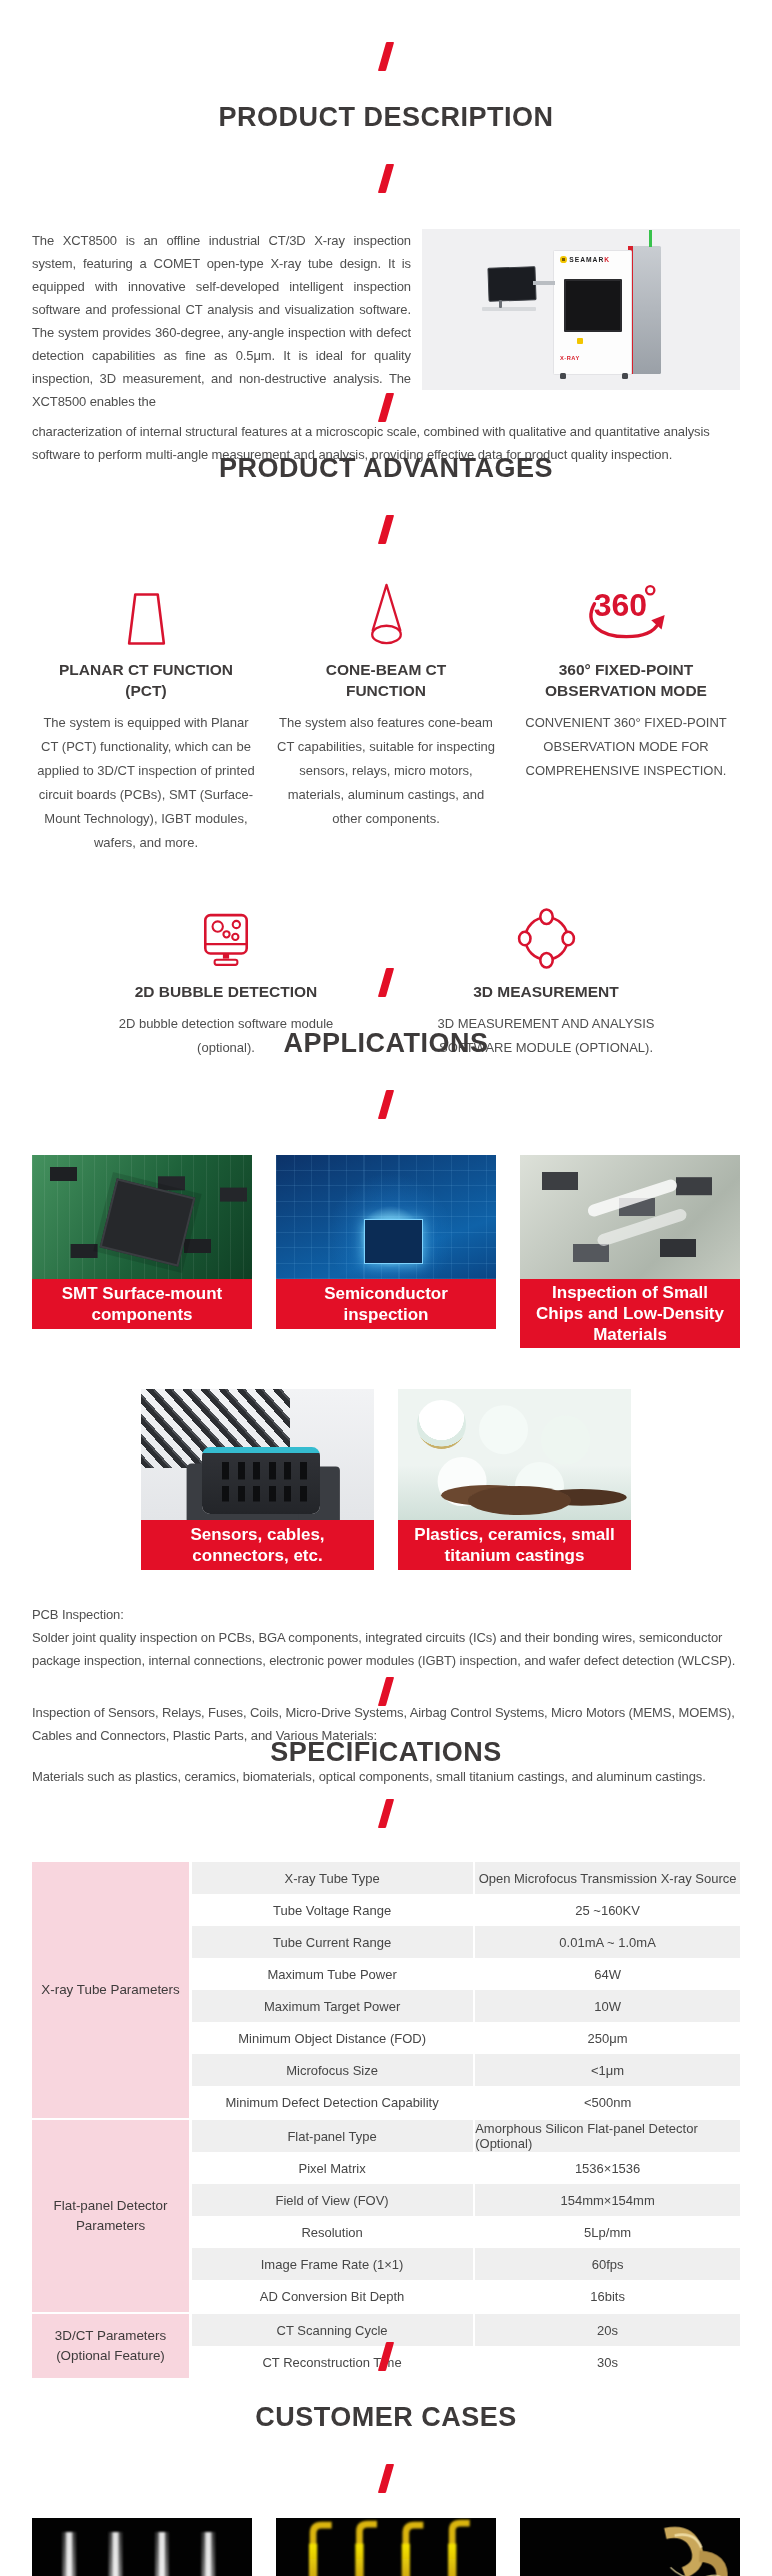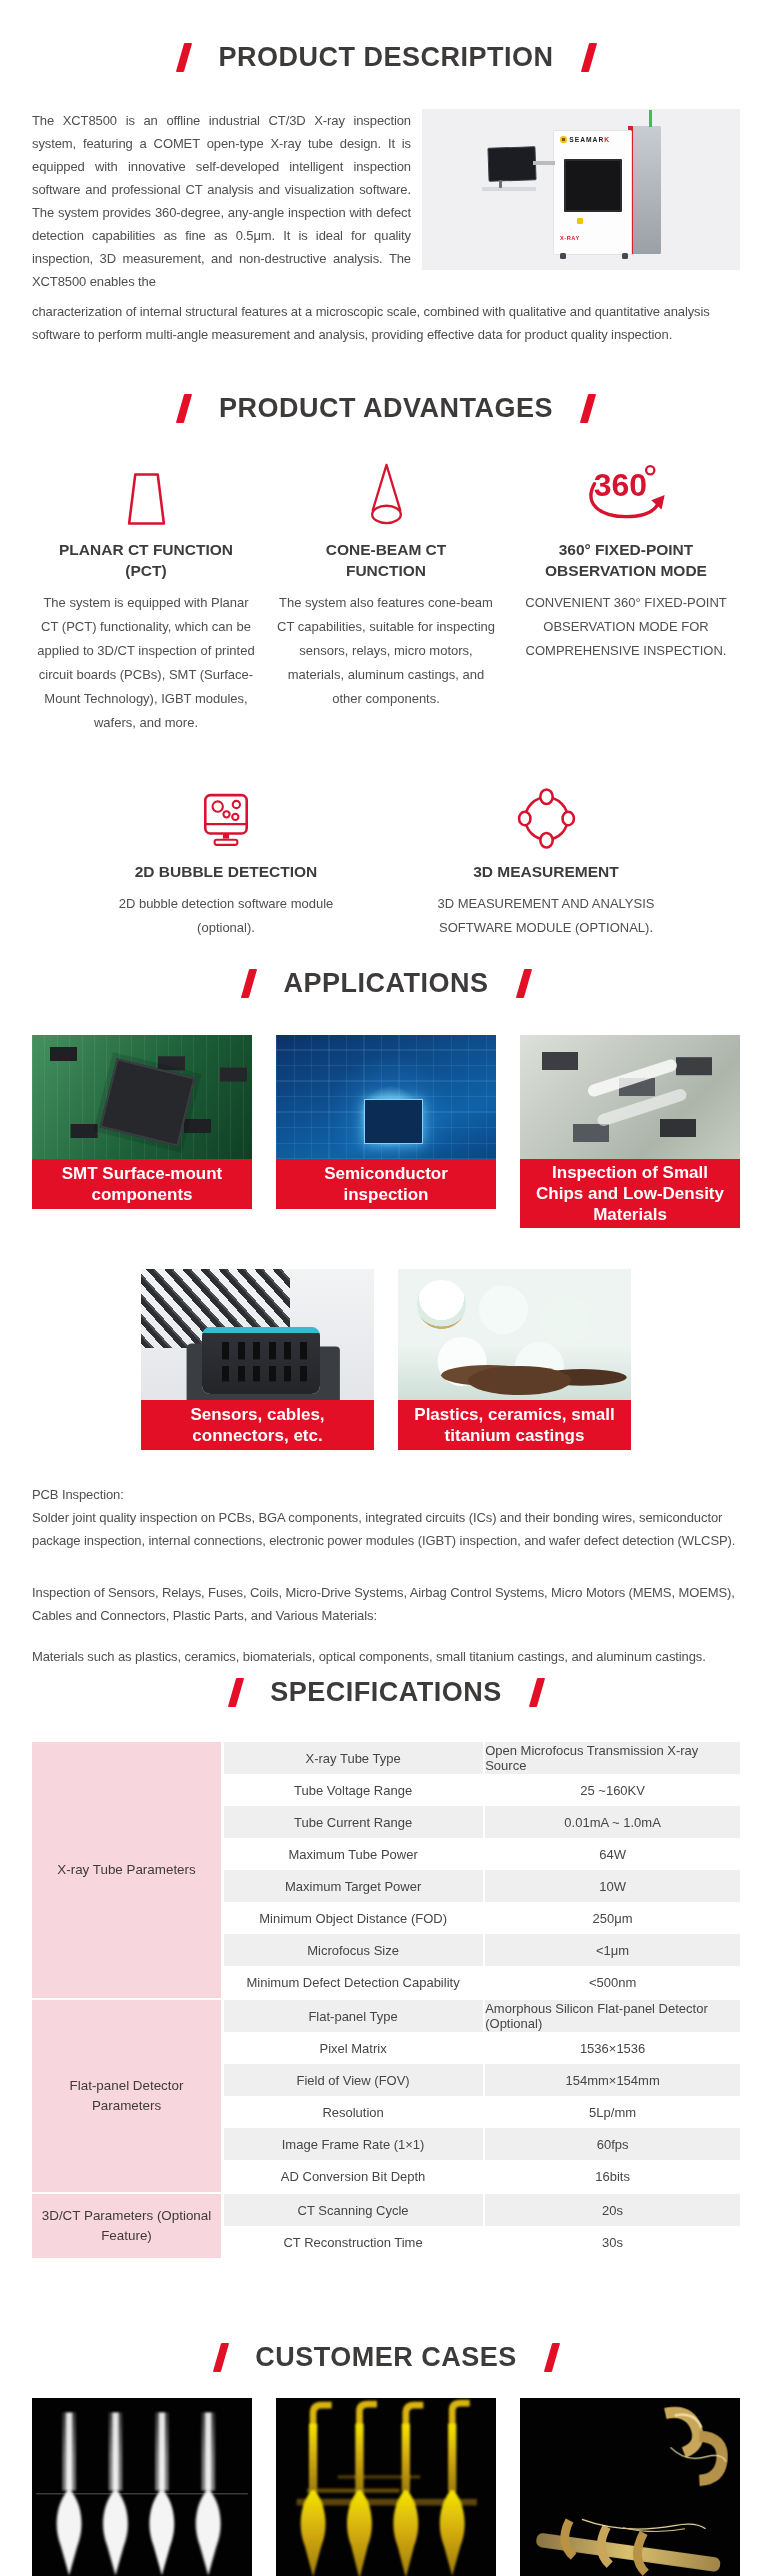--- a/index.html
+++ b/index.html
@@ -1,21 +1,21 @@
 <!DOCTYPE html>
 <html style="font-size:8.2px"><head>
 <meta charset="utf-8">
 <style>
   html,body{margin:0;padding:0;}
   body{width:773px;height:3472px;background:#fff;position:relative;overflow:hidden;
        font-family:"Liberation Sans",sans-serif;color:#4f4f4f;}
   .abs{position:absolute;left:32px;width:708px;}
 
   
-  .sec-header{display:flex;justify-content:center;align-items:center;gap:31px;}
+  .sec-header{display:flex;justify-content:center;align-items:center;gap:31px;flex-direction:column;}
   .sec-header h2{margin:0;font-size:27px;font-weight:700;color:#3d3a3a;letter-spacing:0.5px;}
   .slash{width:7.7px;height:29px;background:#e30f27;transform:skewX(-16deg);border-radius:1px;}
 
   .body-text{font-size:13px;line-height:23px;letter-spacing:-0.1px;color:#4f4f4f;margin:0;}
 
   
   #sec-desc{top:42px;}
   .desc-flex{display:flex;justify-content:space-between;margin-top:36px;}
   .desc-left{width:379px;text-align:justify;}
   .desc-cont{margin-top:7.2px;}
@@ -93,27 +93,27 @@
   .art-cer::after{content:"";position:absolute;left:30%;bottom:4%;width:103px;height:29px;border-radius:50%;
             background:#5d3d28;box-shadow:-31px -5.2px 0 -4.1px #6b4830,62px -3.1px 0 -6.2px #4e3322;}
   .app-paras{margin-top:33px;}
   .app-paras .gap{margin-top:29px;}
   .app-paras .gap-sm{margin-top:18px;}
 
   
   #sec-spec{top:1677px;}
   .spec-table{margin-top:34px;}
   .spec-group{display:flex;margin-bottom:2.1px;}
-  .spec-label{width:189px;background:#f8d6de;color:#3e3b3b;font-size:13.4px;line-height:20.6px;
+  .spec-label{width:157px;background:#f8d6de;color:#3e3b3b;font-size:13.4px;line-height:20.6px;
               display:flex;align-items:center;justify-content:center;text-align:center;
               padding:0 8.2px;box-sizing:border-box;flex:0 0 auto;}
   .spec-rows{flex:1;margin-left:2.6px;}
   .spec-row{display:flex;height:32px;}
   .spec-row>div{display:flex;align-items:center;justify-content:center;font-size:13px;color:#464646;}
-  .spec-param{width:259px;flex:0 0 auto;}
+  .spec-param{width:281px;flex:0 0 auto;}
   .spec-value{flex:1;margin-left:2.6px;}
   .spec-row:nth-child(odd)>div{background:#efefef;}
   .spec-row:nth-child(even)>div{background:#ffffff;}
 
   
   #sec-case{top:2342px;}
   .case-grid{display:grid;grid-template-columns:repeat(3,1fr);gap:24px;margin-top:25px;}
   .case-item{margin:0;height:216px;background:#000;overflow:hidden;}
   .case-item svg{width:100%;height:100%;display:block;}
 </style>

